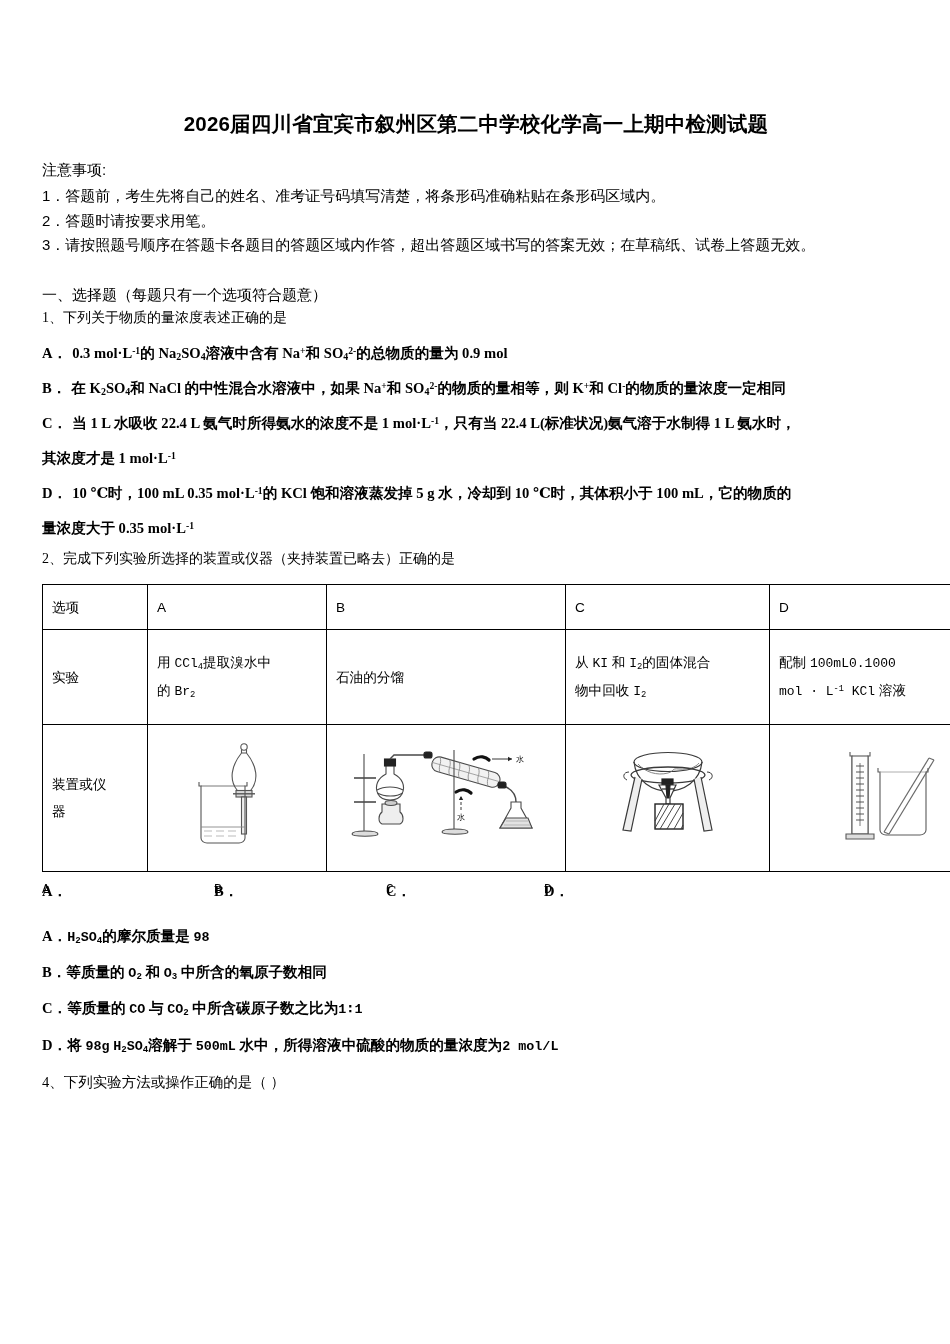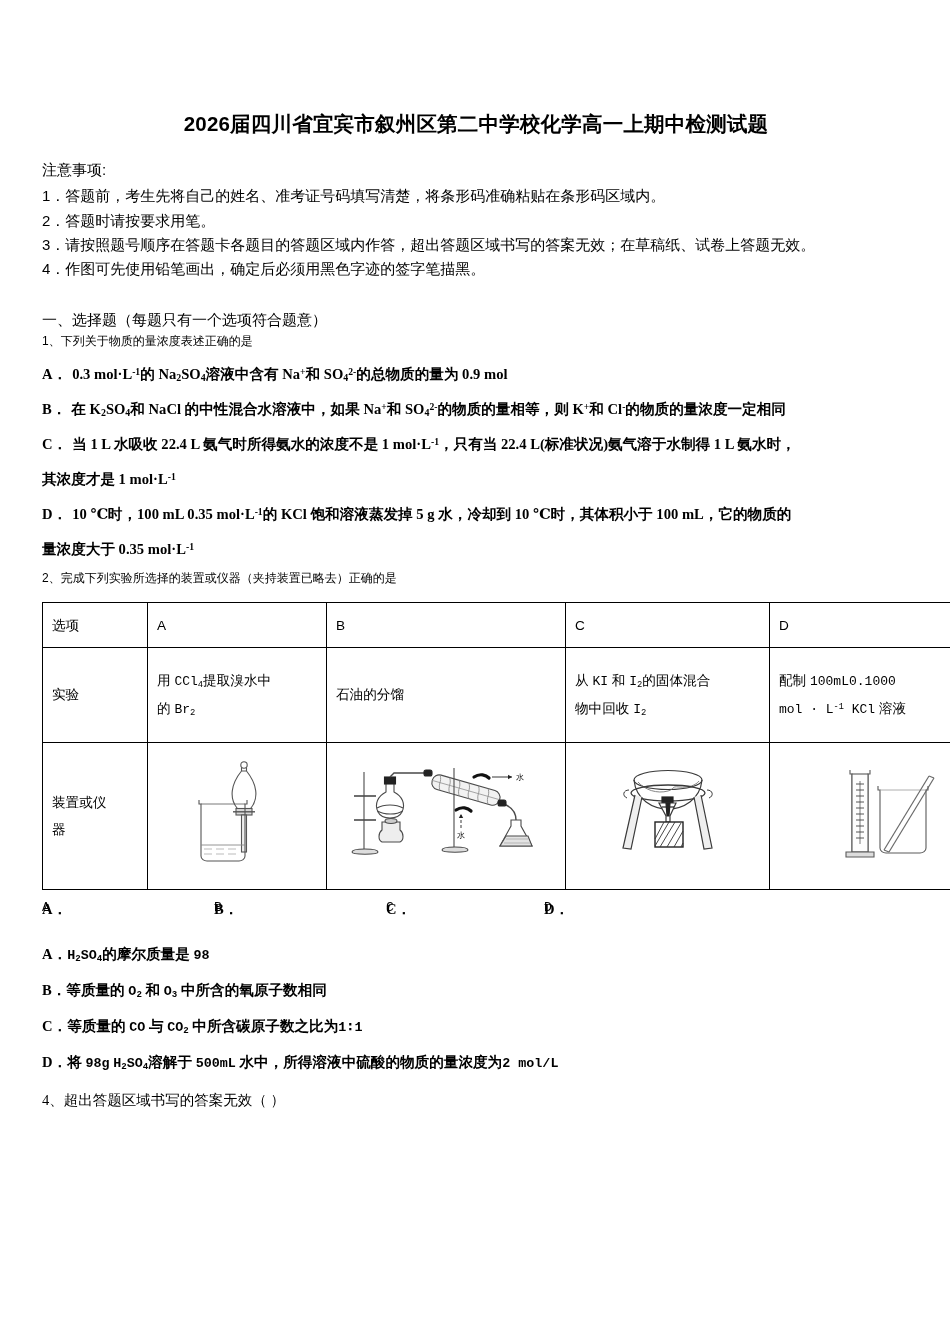--- a/index.html
+++ b/index.html
@@ -57,22 +57,22 @@
   .spacer-md { height: 14px; }
   .spacer-sm { height: 8px; }
 
   .section-head {
     font-family: "Liberation Sans", "DejaVu Sans", sans-serif;
     font-size: 15px;
     line-height: 1.6;
     margin: 0;
   }
   .q-stem {
-    font-family: Liberation Sans, sans-serif;
-    font-size: 12px;
+    font-family: Liberation Serif, serif;
+    font-size: 14px;
     line-height: 1.62;
     margin: 0 0 2px 0;
   }
   .q-stem-serif {
     font-family: "Liberation Serif", "DejaVu Serif", serif;
     font-size: 14.5px;
     line-height: 1.62;
     margin: 0;
   }
   .opt {
@@ -146,21 +146,20 @@
 
 <div class="page">
   <div class="content">
 
     <h1 class="doc-title">2026届四川省宜宾市叙州区第二中学校化学高一上期中检测试题</h1>
 
     <p class="notice-head">注意事项:</p>
     <p class="notice-item">1．答题前，考生先将自己的姓名、准考证号码填写清楚，将条形码准确粘贴在条形码区域内。</p>
     <p class="notice-item">2．答题时请按要求用笔。</p>
     <p class="notice-item">3．请按照题号顺序在答题卡各题目的答题区域内作答，超出答题区域书写的答案无效；在草稿纸、试卷上答题无效。</p>
-    <p class="notice-item">4．作图可先使用铅笔画出，确定后必须用黑色字迹的签字笔描黑。</p>
 
     <div class="spacer-lg"></div>
 
     <p class="section-head">一、选择题（每题只有一个选项符合题意）</p>
 
     <p class="q-stem"><span>1、</span><span>下列关于物质的量浓度表述正确的是</span></p>
 
     <p class="opt">
       <span class="lbl">A．</span>0.3 mol·L<sup>-1</sup>的 Na<sub>2</sub>SO<sub>4</sub>溶液中含有 Na<sup>+</sup>和 SO<sub>4</sub><sup>2-</sup>的总物质的量为 0.9 mol
     </p>
@@ -425,16 +424,16 @@
     </p>
     <p class="opt-mono">
       <span class="lbl">C．</span>等质量的 <span class="mono">CO</span> 与 <span class="mono">CO<sub>2</sub></span> 中所含碳原子数之比为<span class="mono">1∶1</span>
     </p>
     <p class="opt-mono">
       <span class="lbl">D．</span>将 <span class="mono">98g</span> <span class="mono">H<sub>2</sub>SO<sub>4</sub></span>溶解于 <span class="mono">500mL</span> 水中，所得溶液中硫酸的物质的量浓度为<span class="mono">2 mol/L</span>
     </p>
 
     <div class="spacer-md"></div>
 
-    <p class="q-stem-serif"><span>4、</span><span>超出答题区域书写的答案无效（  ）</span></p>
+    <p class="q-stem-serif"><span>4、</span><span>下列实验方法或操作正确的是（  ）</span></p>
 
   </div>
 </div>
 
 </body></html>

